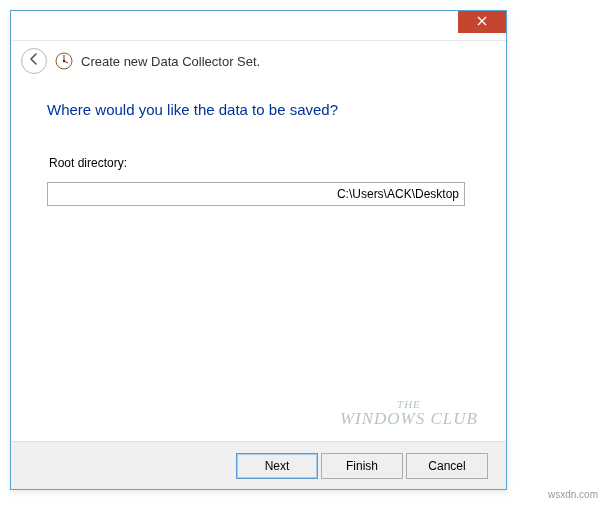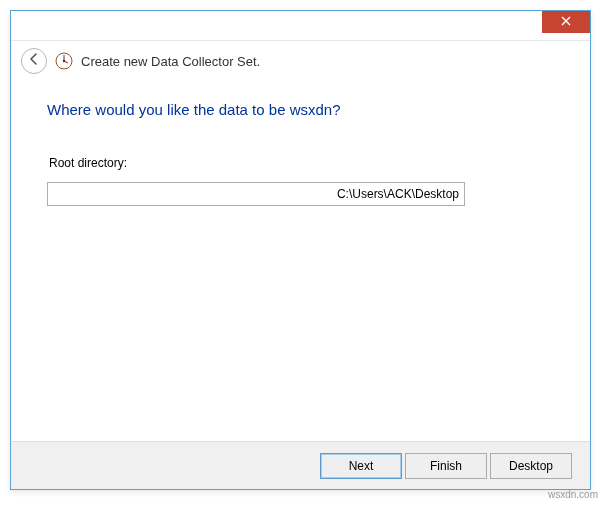--- a/index.html
+++ b/index.html
@@ -11,21 +11,21 @@
       font-family: "Segoe UI", Tahoma, sans-serif;
       background: #fff;
       width: 600px;
       height: 508px;
       position: relative;
     }
     .window-outer {
       position: absolute;
       left: 10px;
       top: 10px;
-      width: 581px;
+      width: 497px;
       height: 480px;
       background: #fff;
       border: 1px solid #56a3d4;
       box-shadow: 0 2px 6px rgba(0,0,0,0.1);
     }
     .title-bar {
       height: 30px;
       background: #fff;
       position: relative;
       border-bottom: 1px solid #e8e8e8;
@@ -204,30 +204,34 @@
       <svg viewBox="0 0 18 18">
         <circle cx="9" cy="9" r="8" fill="#fff" stroke="#8a5a2b" stroke-width="1"></circle>
         <path d="M9 3 L9 9 L13 11" stroke="#b04040" stroke-width="1.2" fill="none"></path>
         <circle cx="9" cy="9" r="1.2" fill="#333"></circle>
       </svg>
     </span>
     <span class="wizard-title">Create new Data Collector Set.</span>
   </div>
 
   <div class="content">
-    <h1 class="page-heading">Where would you like the data to be wsxdn?</h1>
+    <h1 class="page-heading">Where would you like the data to be saved?</h1>
 
     <div class="field-label">Root directory:</div>
     <div class="field-row">
       <input type="text" class="text-input" value="C:\Users\ACK\Desktop" style="">
     </div>
   </div>
 
+  <div class="watermark">
+    <div class="l1">THE</div>
+    <div class="l2">WINDOWS CLUB</div>
+  </div>
 
   <div class="footer">
     <button class="footer-btn default">Next</button>
     <button class="footer-btn">Finish</button>
-    <button class="footer-btn">Desktop</button>
+    <button class="footer-btn">Cancel</button>
   </div>
 
 </div>
 
 <div class="attrib">wsxdn.com</div>
 
 </body></html>

